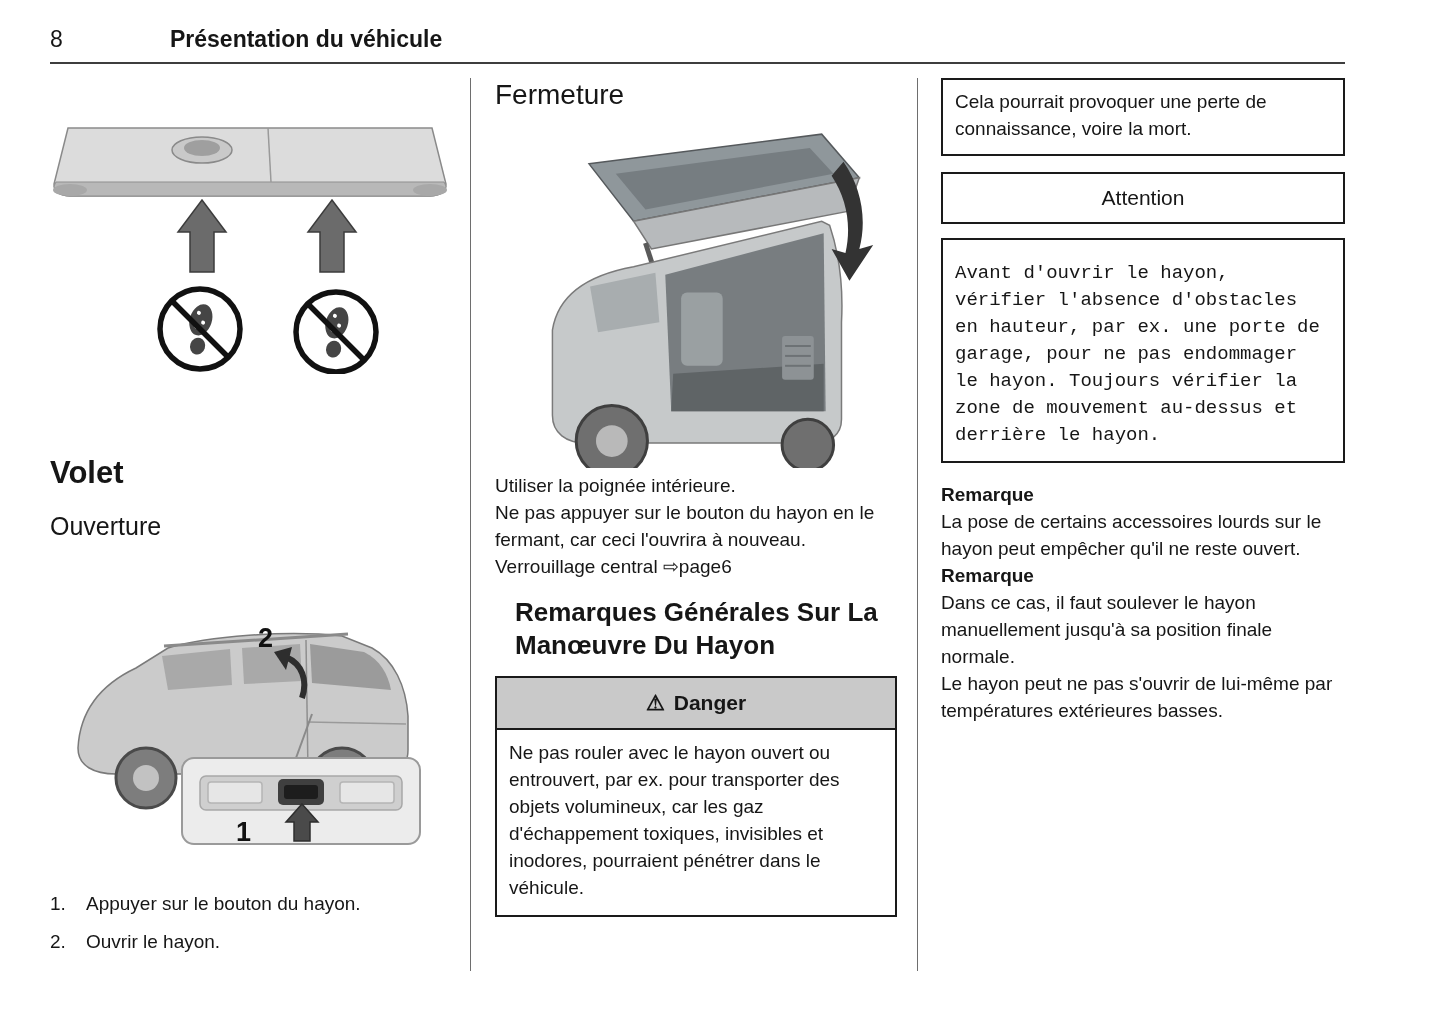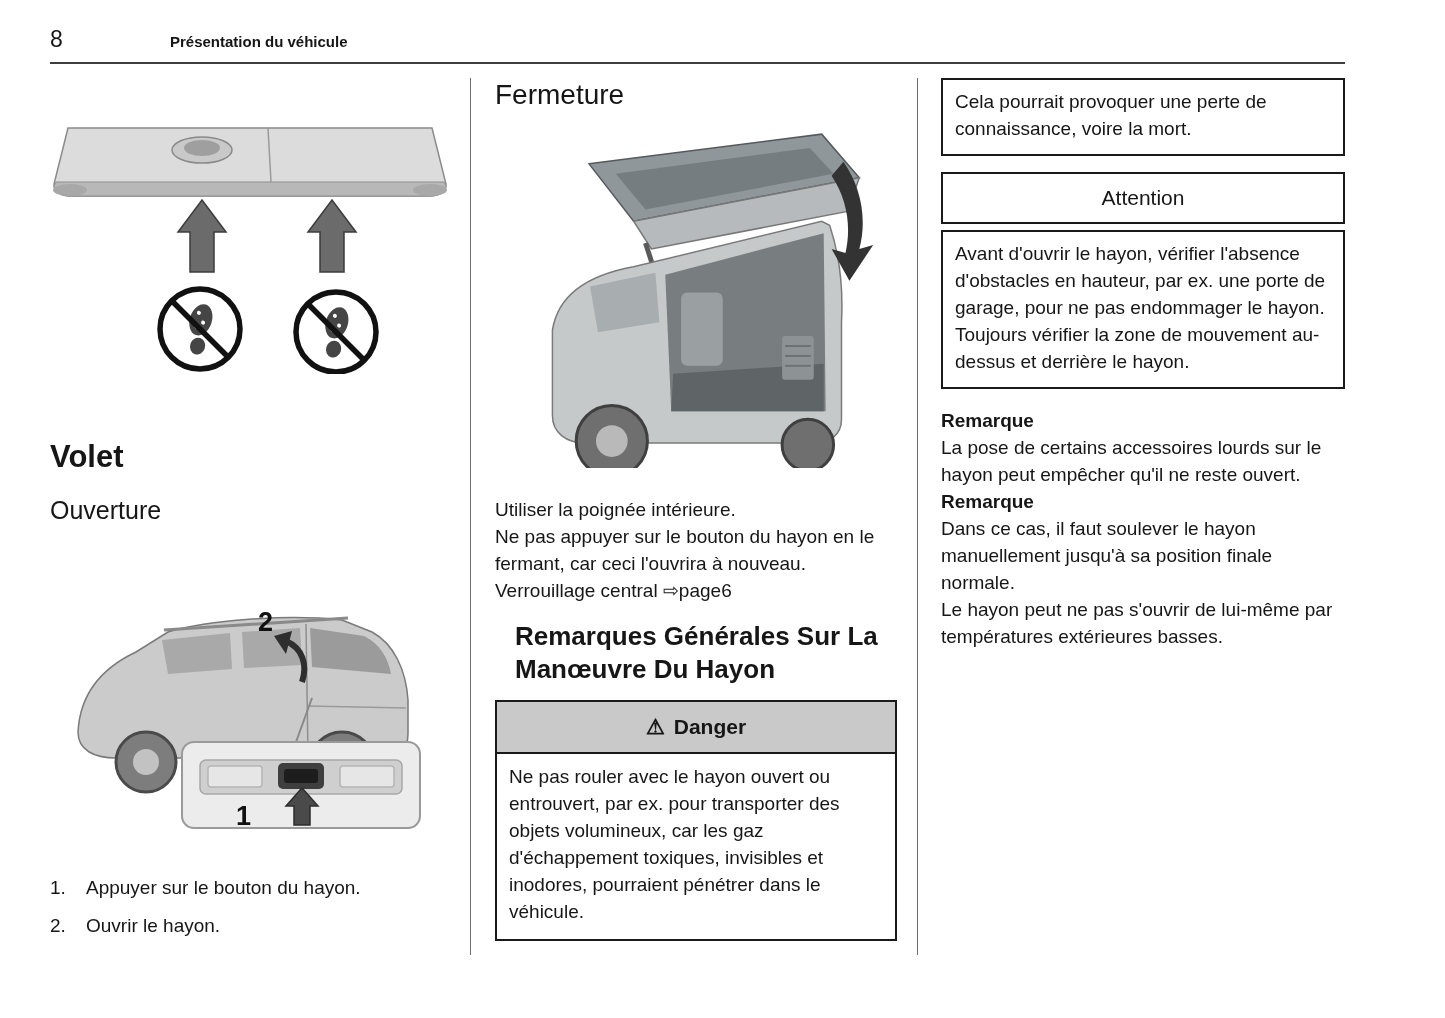--- a/index.html
+++ b/index.html
@@ -7,62 +7,62 @@
     width:1445px; height:1018px; background:#ffffff;
     font-family:"Liberation Sans", sans-serif; color:#161616;
     overflow:hidden;
   }
   .page { padding:26px 0 0 50px; width:1345px; }
 
   
   .header-row { display:flex; align-items:baseline; width:1295px;
     border-bottom:2px solid #3e3e3e; padding-bottom:9px; }
   .page-num { font-size:23px; width:120px; }
-  .page-title { font-size:15px; font-weight:bold;text-align:center; }
+  .page-title { font-size:23px; font-weight:bold;text-align:center; }
 
   
   .columns { display:flex; margin-top:14px; }
   .vdiv { width:1px; background:#6e6e6e; }
   .col1 { width:410px; }
   .d1 { margin-left:10px; }
   .col2 { width:402px; margin-left:24px; }
   .d2 { margin-left:20px; }
   .col3 { width:404px; margin-left:23px; }
 
   p { font-size:19px; line-height:27px; margin:0; }
   .bold { font-weight:bold; }
 
   
   .illus-roof { margin-top:46px; }
-  .h-volet { font-size:31px; font-weight:bold; margin-top:62px; line-height:34px; }
+  .h-volet { font-size:31px; font-weight:bold; margin-top:78px; line-height:34px; }
   .h-ouverture { font-size:25px; font-weight:normal; margin-top:22px; line-height:28px; }
   .illus-rear { margin-top:12px; }
   .steps { margin-top:24px; list-style:none; padding:0; }
   .step { display:flex; font-size:19px; line-height:27px; margin-bottom:11px; }
   .step-num { width:36px; flex:none; }
 
   
   .h-fermeture { font-size:28px; font-weight:normal; margin-top:2px; line-height:30px; }
   .illus-close { margin-top:16px; }
-  .bodyblock { margin-top:24px; }
+  .bodyblock { margin-top:0; }
   .pageref { cursor:pointer; }
   .h-remarques { font-size:26px; font-weight:bold; line-height:33px; margin-top:16px;margin-left:20px; }
   .danger-box { border:2px solid #1a1a1a; margin-top:14px; }
   .danger-head { background:#c9c9c9; border-bottom:2px solid #1a1a1a;
     display:flex; justify-content:center; align-items:center; gap:9px;
     font-size:21px; font-weight:bold; padding:13px 0; }
   .danger-body { padding:9px 18px 14px 12px; font-size:19px; line-height:27px; }
 
   
   .cont-box { border:2px solid #1a1a1a; padding:8px 12px 12px 12px;
     font-size:19px; line-height:27px; }
   .att-head { border:2px solid #1a1a1a; margin-top:16px; text-align:center;
     font-size:21px; padding:12px 0; }
-  .att-body { border:2px solid #1a1a1a; margin-top:6px;
-    padding:8px 12px 12px 12px; font-size:19px; line-height:27px; }
+  .att-body { border:2px solid #1a1a1a; margin-top:14px;
+    padding:20px 12px 12px 12px; font-size:19px; line-height:27px;font-family:Liberation Mono, monospace; }
   .remarks { margin-top:18px; }
 
   svg text { font-family:"Liberation Sans", sans-serif; }
 </style>
 </head>
 <body>
 
 <div class="page">
 
   <div class="header-row">

